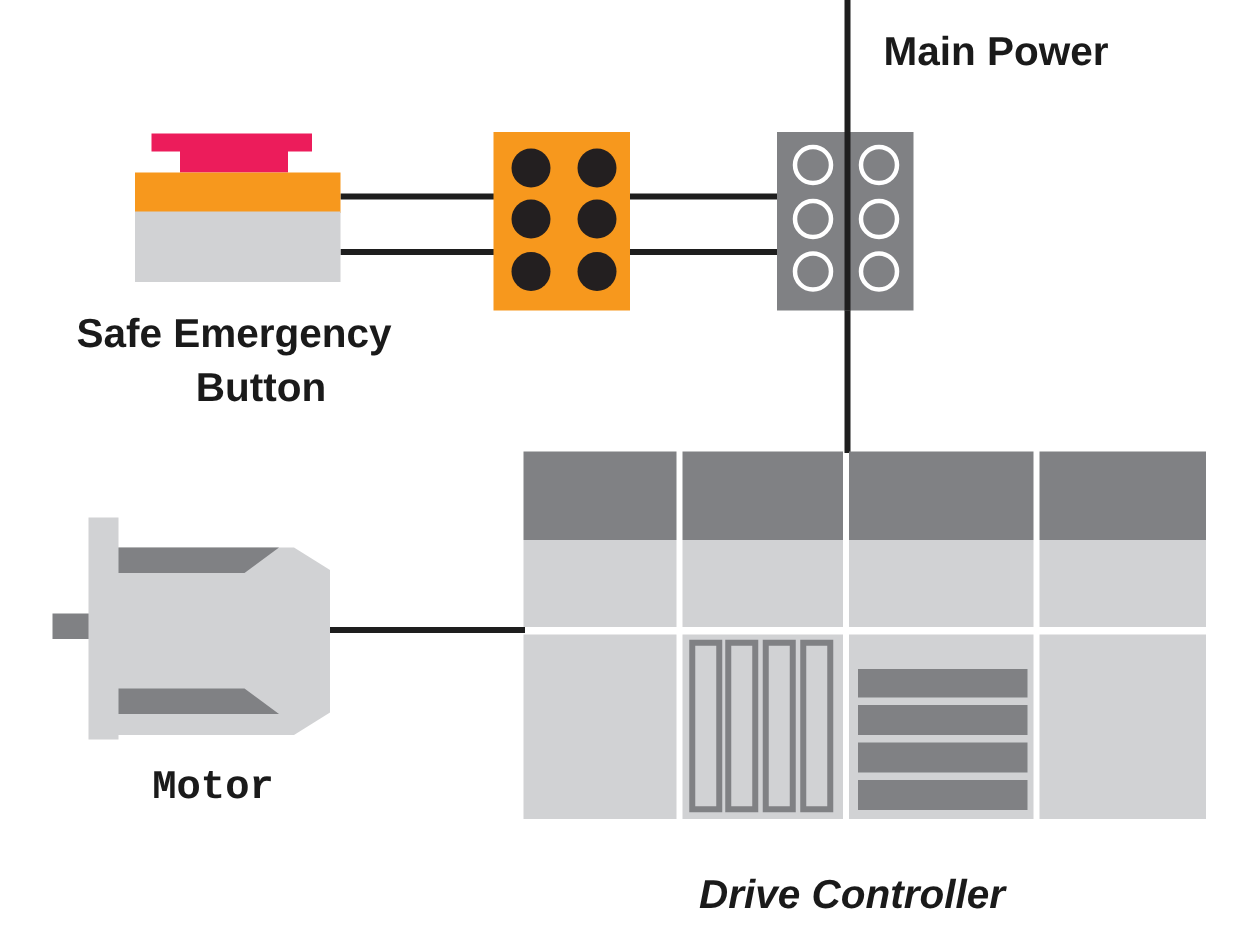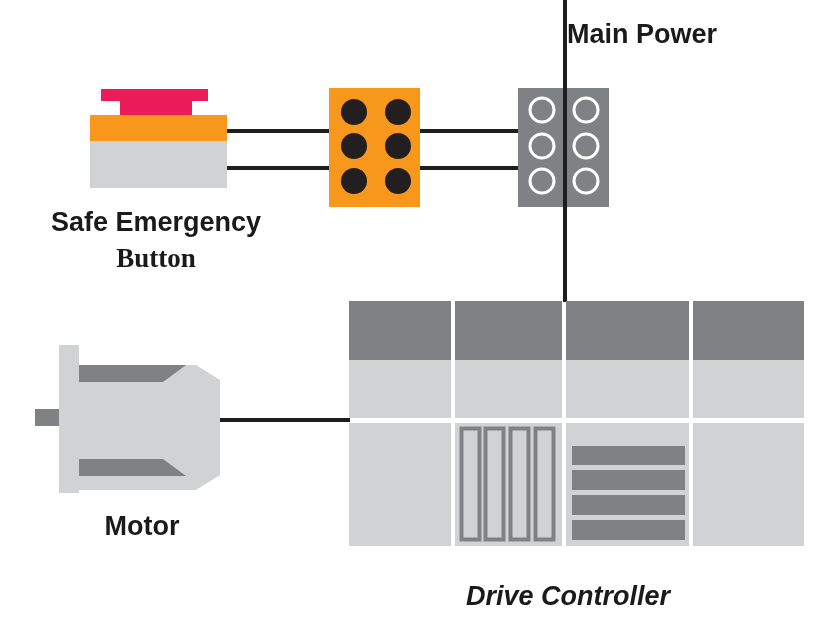--- a/index.html
+++ b/index.html
@@ -79,17 +79,17 @@
     <rect x="572" y="470" width="113" height="20" fill="#808184"></rect>
     <rect x="572" y="495" width="113" height="20" fill="#808184"></rect>
     <rect x="572" y="520" width="113" height="20" fill="#808184"></rect>
 
     <rect x="693" y="301" width="111" height="59" fill="#808184"></rect>
     <rect x="693" y="360" width="111" height="58" fill="#d1d2d4"></rect>
     <rect x="693" y="423" width="111" height="123" fill="#d1d2d4"></rect>
   </g>
 </svg>
 
-<div class="label" style="left:567px; top:16px; text-align:left;">Main Power</div>
+<div class="label" style="left:589px; top:16px; text-align:left;">Main Power</div>
 <div class="label" style="left:42px; top:204px; width:228px;">Safe Emergency</div>
-<div class="label" style="left:42px; top:240px; width:228px;font-family:Liberation Serif, serif;">Button</div>
-<div class="label" style="left:92px; top:508px; width:100px;">Motor</div>
+<div class="label" style="left:60px; top:240px; width:228px;">Button</div>
+<div class="label" style="left:92px; top:508px; width:100px;font-family:Liberation Mono, monospace;">Motor</div>
 <div class="label" style="left:458px; top:578px; width:220px;font-style:italic;">Drive Controller</div>
 
 </body></html>

